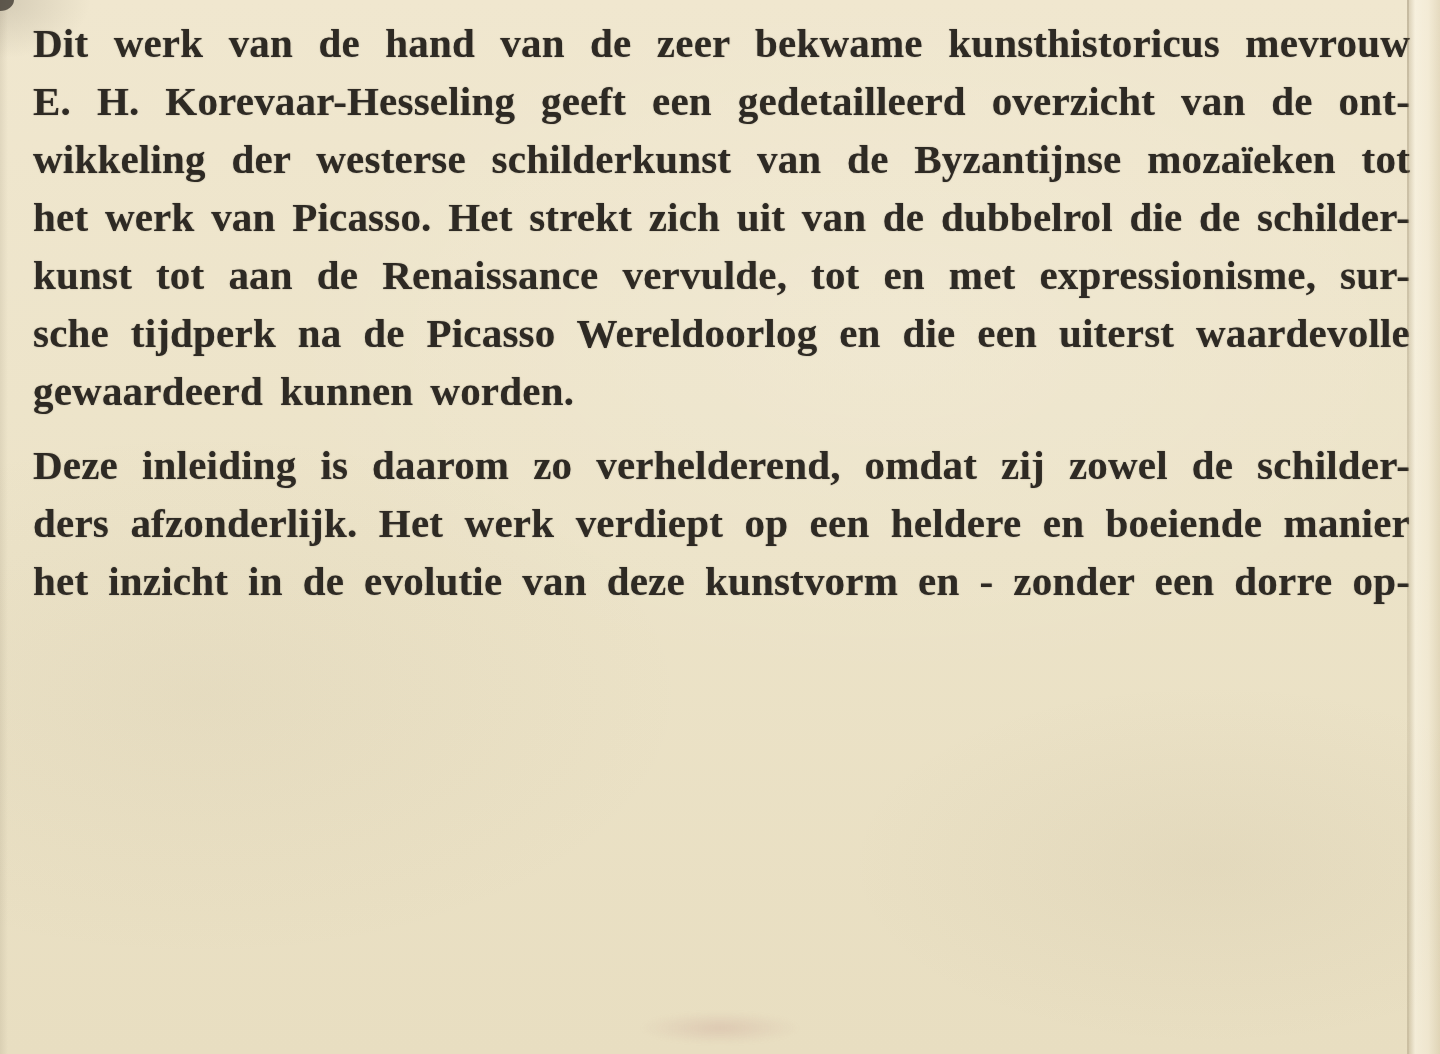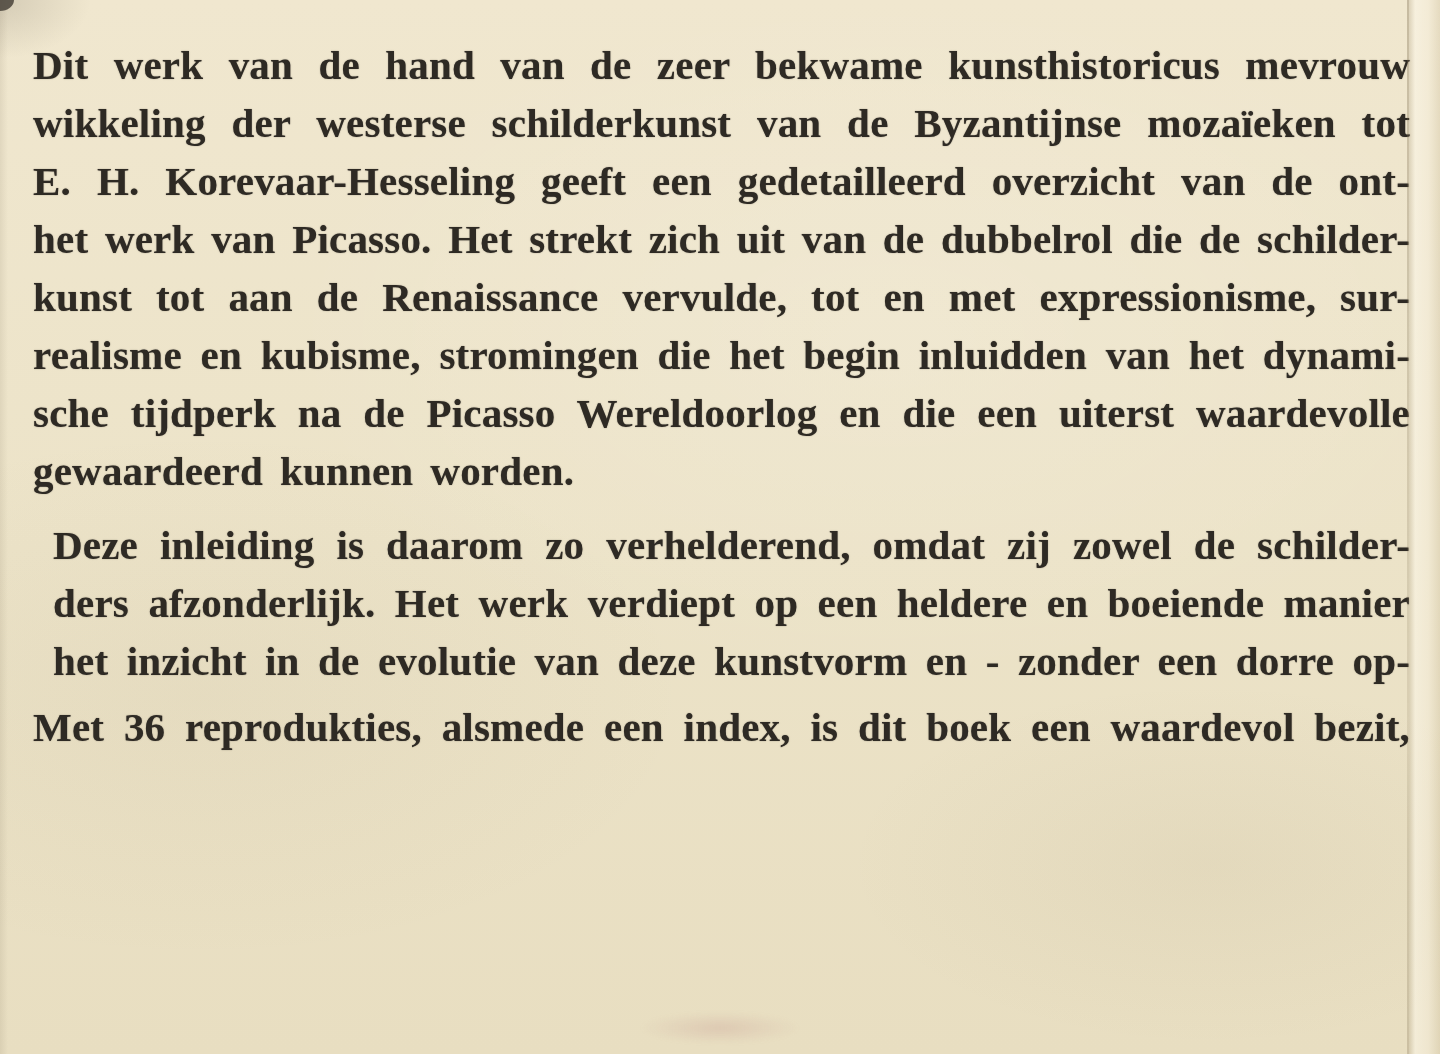--- a/index.html
+++ b/index.html
@@ -20,38 +20,38 @@
       radial-gradient(140px 90px at 0px 0px, rgba(70,62,50,0.16), transparent 65%),
       radial-gradient(900px 500px at 62% 32%, rgba(255,255,255,0.12), transparent 70%),
       radial-gradient(700px 380px at 14% 66%, rgba(125,108,75,0.05), transparent 70%),
       radial-gradient(520px 260px at 84% 82%, rgba(125,108,75,0.06), transparent 70%),
       linear-gradient(90deg, rgba(95,82,60,0.10) 0px, rgba(95,82,60,0.0) 8px),
       linear-gradient(180deg, #f0e7cf 0%, #ece3c8 52%, #e8dec1 100%);
   }
   .text-block {
     position: absolute;
     left: 33px;
-    top: 36px;
+    top: 14px;
     width: 1377px;
     font-size: 41px;
     line-height: 58px;
     letter-spacing: 0.2px;
     text-shadow: 0 0 1.2px rgba(44,39,33,0.55);
   }
   .pline {
     text-align: justify;
     text-align-last: justify;
     white-space: normal;
   }
   .pline-last {
     text-align: center;
     text-align-last: left;
     word-spacing: 0.16em;
   }
-  .para-2 { margin-top: 16px; margin-left: 20px; }
+  .para-2 { margin-top: 16px; }
   .para-3 { margin-top: 8px; }
 
   
   .corner-mark {
     position: absolute;
     left: 0; top: 0;
     width: 14px; height: 11px;
     background: #4a443b;
     border-bottom-right-radius: 100%;
     opacity: 0.85;
@@ -88,37 +88,35 @@
 </style>
 </head>
 <body>
 
 <div class="page">
 
   <div class="text-block">
 
     <div class="para para-1">
       <div class="pline">Dit werk van de hand van de zeer bekwame kunsthistoricus mevrouw</div>
+      <div class="pline">E. H. Korevaar-Hesseling geeft een gedetailleerd overzicht van de ont-</div>
       <div class="pline">wikkeling der westerse schilderkunst van de Byzantijnse mozaïeken tot</div>
-      <div class="pline">E. H. Korevaar-Hesseling geeft een gedetailleerd overzicht van de ont-</div>
       <div class="pline">het werk van Picasso. Het strekt zich uit van de dubbelrol die de schilder-</div>
       <div class="pline">kunst tot aan de Renaissance vervulde, tot en met expressionisme, sur-</div>
-      <div class="pline">realisme en kubisme, stromingen die het begin inluidden van het dynami-</div>
       <div class="pline">sche tijdperk na de Picasso Wereldoorlog en die een uiterst waardevolle</div>
       <div class="pline pline-last">gewaardeerd kunnen worden.</div>
     </div>
 
     <div class="para para-2">
       <div class="pline">Deze inleiding is daarom zo verhelderend, omdat zij zowel de schilder-</div>
       <div class="pline">ders afzonderlijk. Het werk verdiept op een heldere en boeiende manier</div>
       <div class="pline">het inzicht in de evolutie van deze kunstvorm en - zonder een dorre op-</div>
     </div>
 
     <div class="para para-3">
-      <div class="pline">Met 36 reprodukties, alsmede een index, is dit boek een waardevol bezit,</div>
     </div>
 
   </div>
 
   <div class="corner-mark"></div>
   <div class="edge-strip"></div>
   <div class="fold-crease"></div>
   <div class="smudge"></div>
 
 </div>

